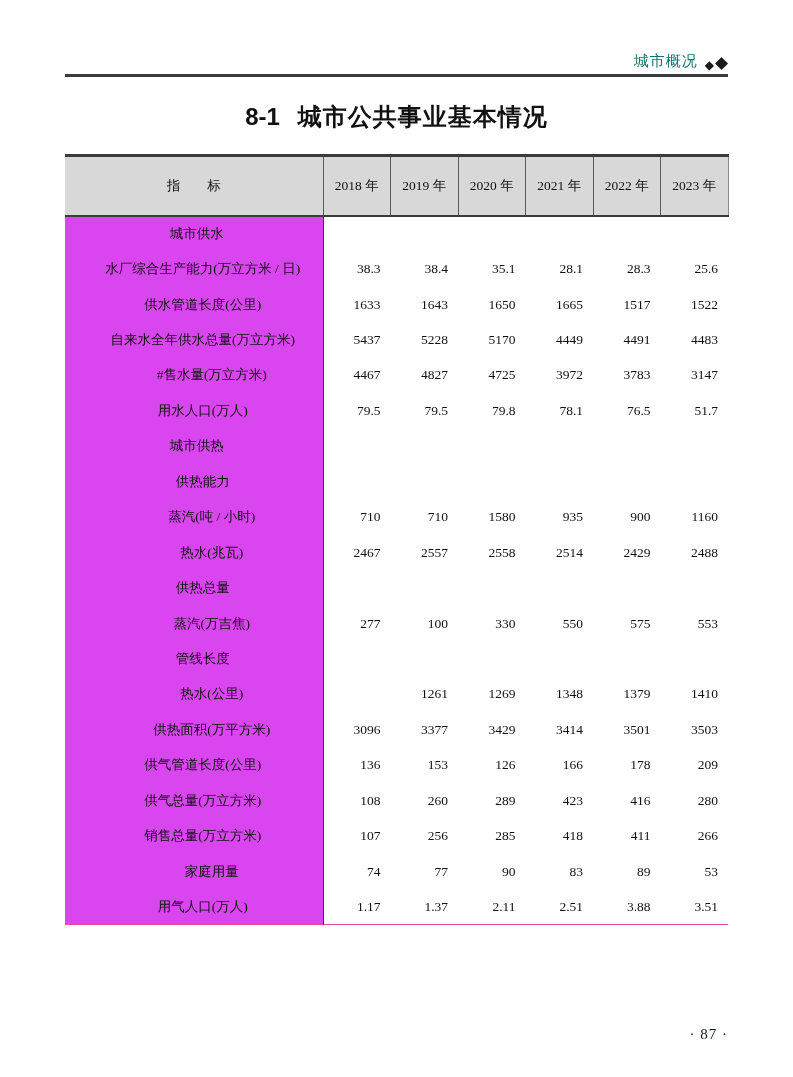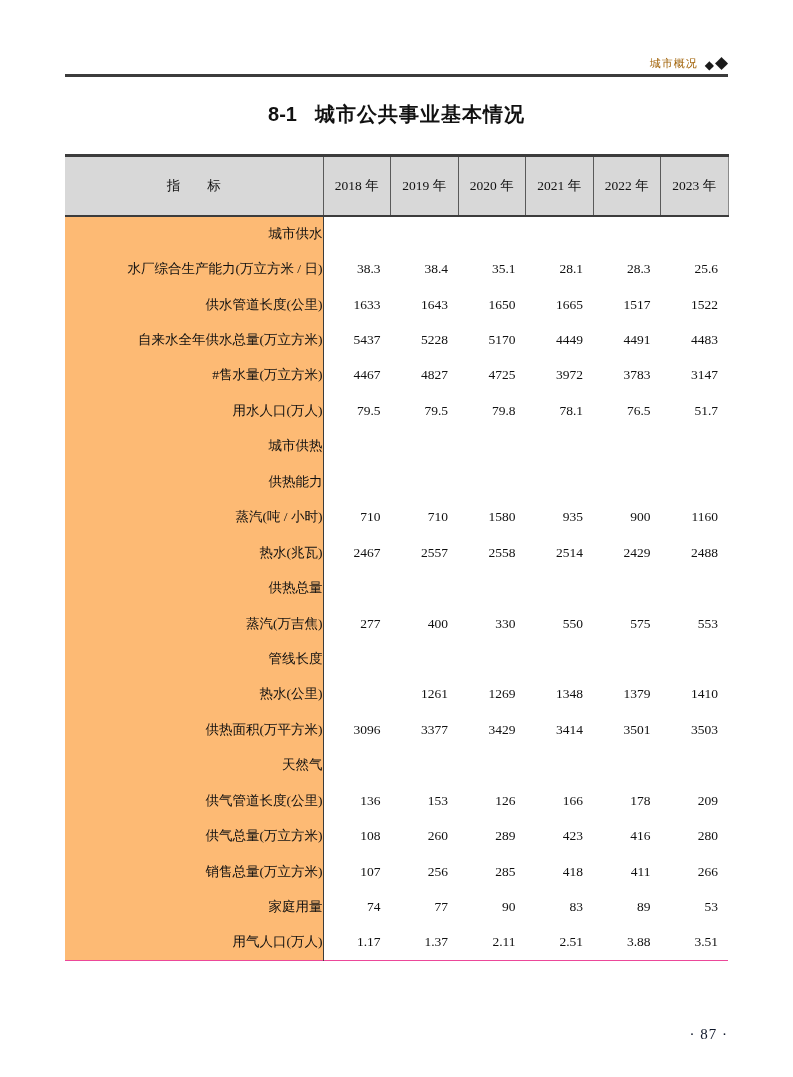--- a/index.html
+++ b/index.html
@@ -14,31 +14,31 @@
   }
   
   .running-head{
     position:absolute;left:65px;top:0;width:663px;height:77px;
     border-bottom:3px solid #3c3c3c;
     display:flex;align-items:flex-end;justify-content:flex-end;
     padding-bottom:3px;box-sizing:border-box;
   }
   .running-head .section-label{
     font-family:"Liberation Sans","DejaVu Sans",sans-serif;
-    font-size:11px;color:#a16207;letter-spacing:1px;
+    font-size:15px;color:#0f766e;letter-spacing:1px;
   }
   .running-head .diamond{color:#1a1a1a;line-height:1;}
   .diamond.small{font-size:12px;margin-left:7px;}
   .diamond.large{font-size:17px;margin-left:1px;}
   
   .page-title{
     position:absolute;top:101px;left:0;width:100%;
     text-align:center;
     font-family:"Liberation Sans","DejaVu Sans",sans-serif;
-    font-weight:bold;font-size:20px;color:#111;
+    font-weight:bold;font-size:24px;color:#111;
     letter-spacing:1px;
   }
   .page-title .title-no{margin-right:18px;letter-spacing:0;}
   
   .stat-table{
     position:absolute;left:65px;top:154px;width:663px;
     border-collapse:collapse;table-layout:fixed;
     border-top:3px solid #3c3c3c;
     border-bottom:1px solid #ec4899;
     font-size:13.5px;
@@ -49,23 +49,23 @@
     height:58px;background:#d8d8d8;
     font-weight:normal;text-align:center;vertical-align:middle;
     border-bottom:2px solid #3c3c3c;
     padding:0;
   }
   .stat-table thead th.year{border-left:1px solid #5a5a5a;}
   .stat-table thead th.year:last-child{border-right:1px solid #8a8a8a;}
   .stat-table tbody tr{height:35.45px;}
   .stat-table tbody td{padding:0;vertical-align:middle;}
   .stat-table td.label{
-    background:#fdba74;
+    background:#d946ef;
     border-right:1.5px solid #3c3c3c;
-    text-align:right;
+    text-align:center;
   }
   .stat-table td.label.ind0{padding-left:6px;}
   .stat-table td.label.ind1{padding-left:18px;}
   .stat-table td.label.ind2{padding-left:36px;}
   .stat-table td.val{text-align:right;padding-right:10px;}
   
   .page-number{
     position:absolute;top:1026px;right:65px;
     font-size:15px;color:#0f172a;letter-spacing:1px;
   }
@@ -202,21 +202,21 @@
           <td class="val"></td>
           <td class="val"></td>
           <td class="val"></td>
           <td class="val"></td>
           <td class="val"></td>
           <td class="val"></td>
         </tr>
         <tr>
           <td class="label ind2">蒸汽(万吉焦)</td>
           <td class="val">277</td>
-          <td class="val">400</td>
+          <td class="val">100</td>
           <td class="val">330</td>
           <td class="val">550</td>
           <td class="val">575</td>
           <td class="val">553</td>
         </tr>
         <tr>
           <td class="label ind1">管线长度</td>
           <td class="val"></td>
           <td class="val"></td>
           <td class="val"></td>
@@ -236,29 +236,20 @@
         <tr>
           <td class="label ind2">供热面积(万平方米)</td>
           <td class="val">3096</td>
           <td class="val">3377</td>
           <td class="val">3429</td>
           <td class="val">3414</td>
           <td class="val">3501</td>
           <td class="val">3503</td>
         </tr>
         <tr>
-          <td class="label ind0">天然气</td>
-          <td class="val"></td>
-          <td class="val"></td>
-          <td class="val"></td>
-          <td class="val"></td>
-          <td class="val"></td>
-          <td class="val"></td>
-        </tr>
-        <tr>
           <td class="label ind1">供气管道长度(公里)</td>
           <td class="val">136</td>
           <td class="val">153</td>
           <td class="val">126</td>
           <td class="val">166</td>
           <td class="val">178</td>
           <td class="val">209</td>
         </tr>
         <tr>
           <td class="label ind1">供气总量(万立方米)</td>

